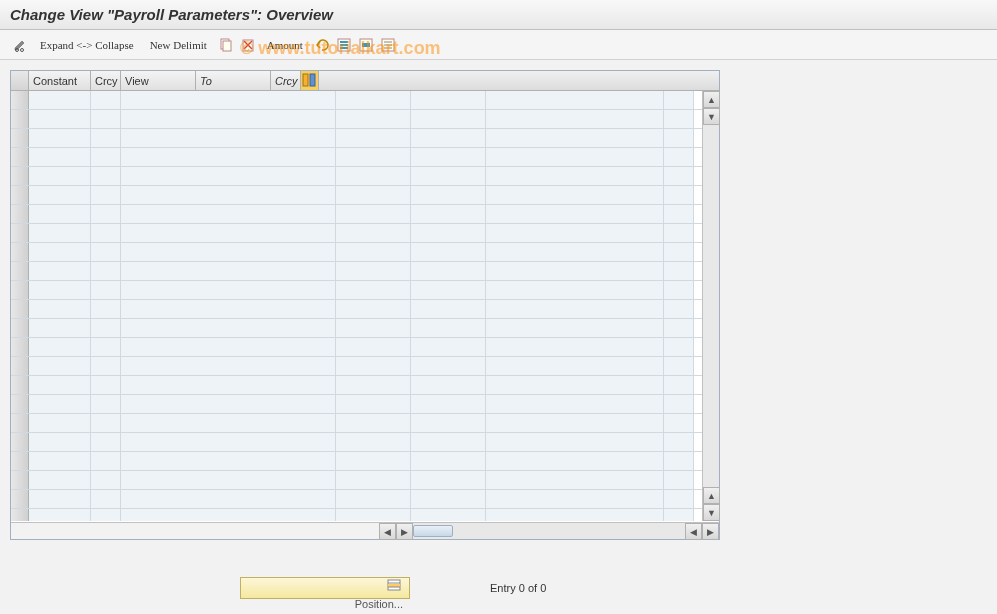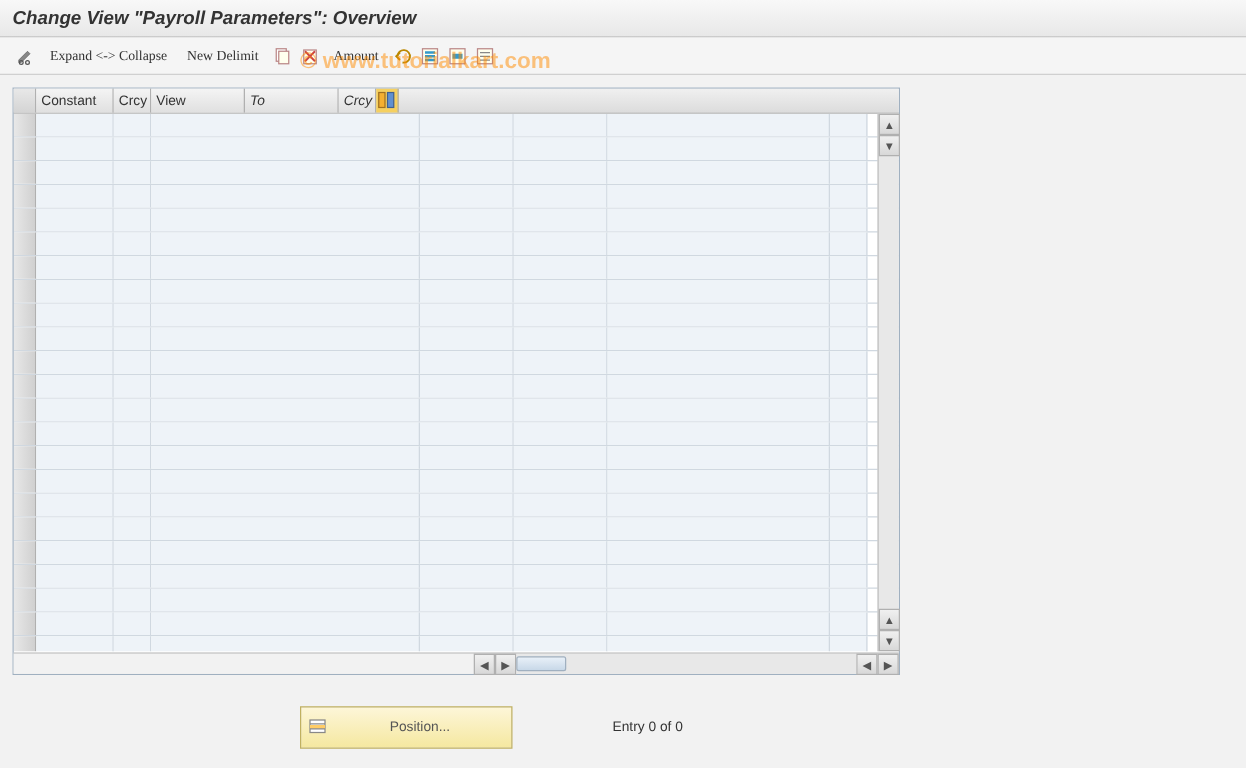--- a/index.html
+++ b/index.html
@@ -188,29 +188,30 @@
       bottom: 15px;
       left: 0;
       right: 0;
       display: flex;
       align-items: center;
       padding: 0 10px;
     }
     .position-btn {
       margin-left: 230px;
       width: 170px;
-      height: 34px;
+      height: 22px;
       background: linear-gradient(#fdf6d8, #f5e8a0);
       border: 1px solid #c0b060;
       display: flex;
-      align-items: center;
+      align-items: flex-end;
       gap: 6px;
       padding: 0 6px;
       cursor: pointer;
       color: #555;
+      flex-direction: column;
     }
     .position-text { flex: 1; text-align: center; }
     .entry-label {
       margin-left: 80px;
       color: #333;
     }
     
     svg { display: block; }
   </style>
 </head>

